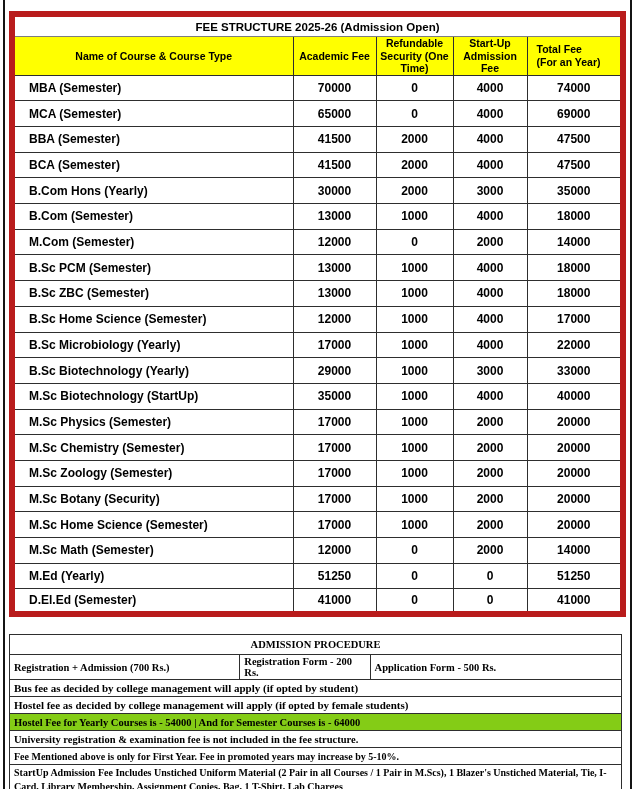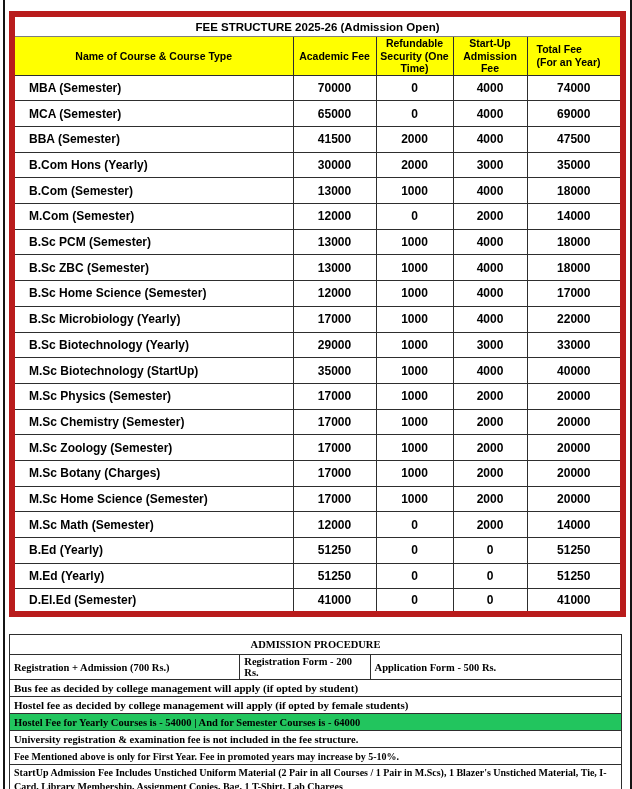--- a/index.html
+++ b/index.html
@@ -95,21 +95,21 @@
     text-align: left;
     padding-left: 4px;
     font-size: 10.5px;
   }
   .adm-note { height: 17px; }
   .adm-note td {
     text-align: left;
     padding-left: 4px;
     font-size: 11px;
   }
-  .adm-note.hl td { background: #22c55e; }
+  .adm-note.hl td { background: #84cc16; }
   .adm-note:nth-child(3) td { font-size: 10.5px; }
   .adm-note:nth-child(4) td { font-size: 10.5px; }
   .adm-note:nth-child(5) td { font-size: 10px; }
   .adm-note:nth-child(6) { height: 31px; }
   .adm-note:nth-child(6) td { font-size: 10px; line-height: 1.4; padding-right: 4px; }
 </style>
 </head>
 <body>
 
 <div class="page">
@@ -154,20 +154,27 @@
           <td class="num">69000</td>
         </tr>
         <tr>
           <td class="course">BBA (Semester)</td>
           <td class="num">41500</td>
           <td class="num">2000</td>
           <td class="num">4000</td>
           <td class="num">47500</td>
         </tr>
         <tr>
+          <td class="course">BCA (Semester)</td>
+          <td class="num">41500</td>
+          <td class="num">2000</td>
+          <td class="num">4000</td>
+          <td class="num">47500</td>
+        </tr>
+        <tr>
           <td class="course">B.Com Hons (Yearly)</td>
           <td class="num">30000</td>
           <td class="num">2000</td>
           <td class="num">3000</td>
           <td class="num">35000</td>
         </tr>
         <tr>
           <td class="course">B.Com (Semester)</td>
           <td class="num">13000</td>
           <td class="num">1000</td>
@@ -238,46 +245,39 @@
           <td class="num">20000</td>
         </tr>
         <tr>
           <td class="course">M.Sc Zoology (Semester)</td>
           <td class="num">17000</td>
           <td class="num">1000</td>
           <td class="num">2000</td>
           <td class="num">20000</td>
         </tr>
         <tr>
-          <td class="course">M.Sc Botany (Charges)</td>
+          <td class="course">M.Sc Botany (Security)</td>
           <td class="num">17000</td>
           <td class="num">1000</td>
           <td class="num">2000</td>
           <td class="num">20000</td>
         </tr>
         <tr>
           <td class="course">M.Sc Home Science (Semester)</td>
           <td class="num">17000</td>
           <td class="num">1000</td>
           <td class="num">2000</td>
           <td class="num">20000</td>
         </tr>
         <tr>
           <td class="course">M.Sc Math (Semester)</td>
           <td class="num">12000</td>
           <td class="num">0</td>
           <td class="num">2000</td>
           <td class="num">14000</td>
-        </tr>
-        <tr>
-          <td class="course">B.Ed (Yearly)</td>
-          <td class="num">51250</td>
-          <td class="num">0</td>
-          <td class="num">0</td>
-          <td class="num">51250</td>
         </tr>
         <tr>
           <td class="course">M.Ed (Yearly)</td>
           <td class="num">51250</td>
           <td class="num">0</td>
           <td class="num">0</td>
           <td class="num">51250</td>
         </tr>
         <tr>
           <td class="course">D.El.Ed (Semester)</td>

